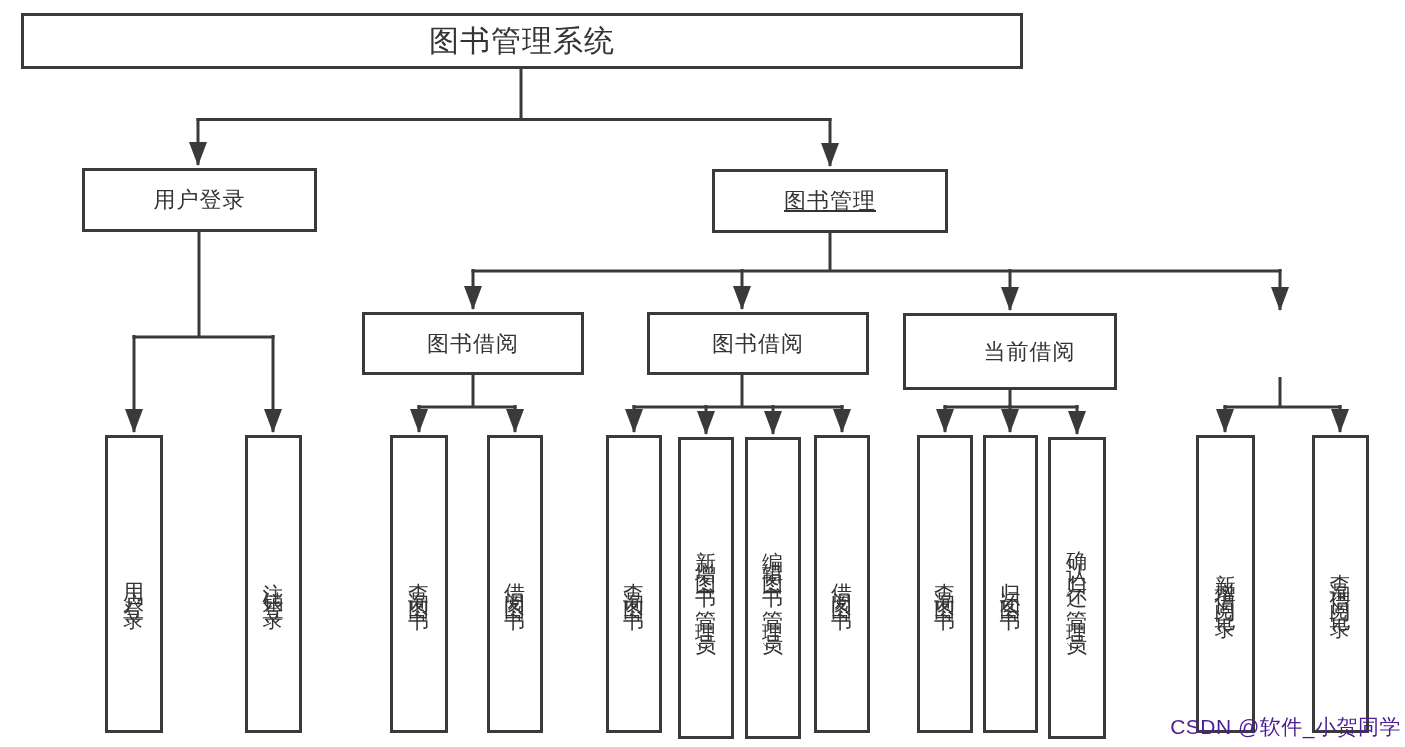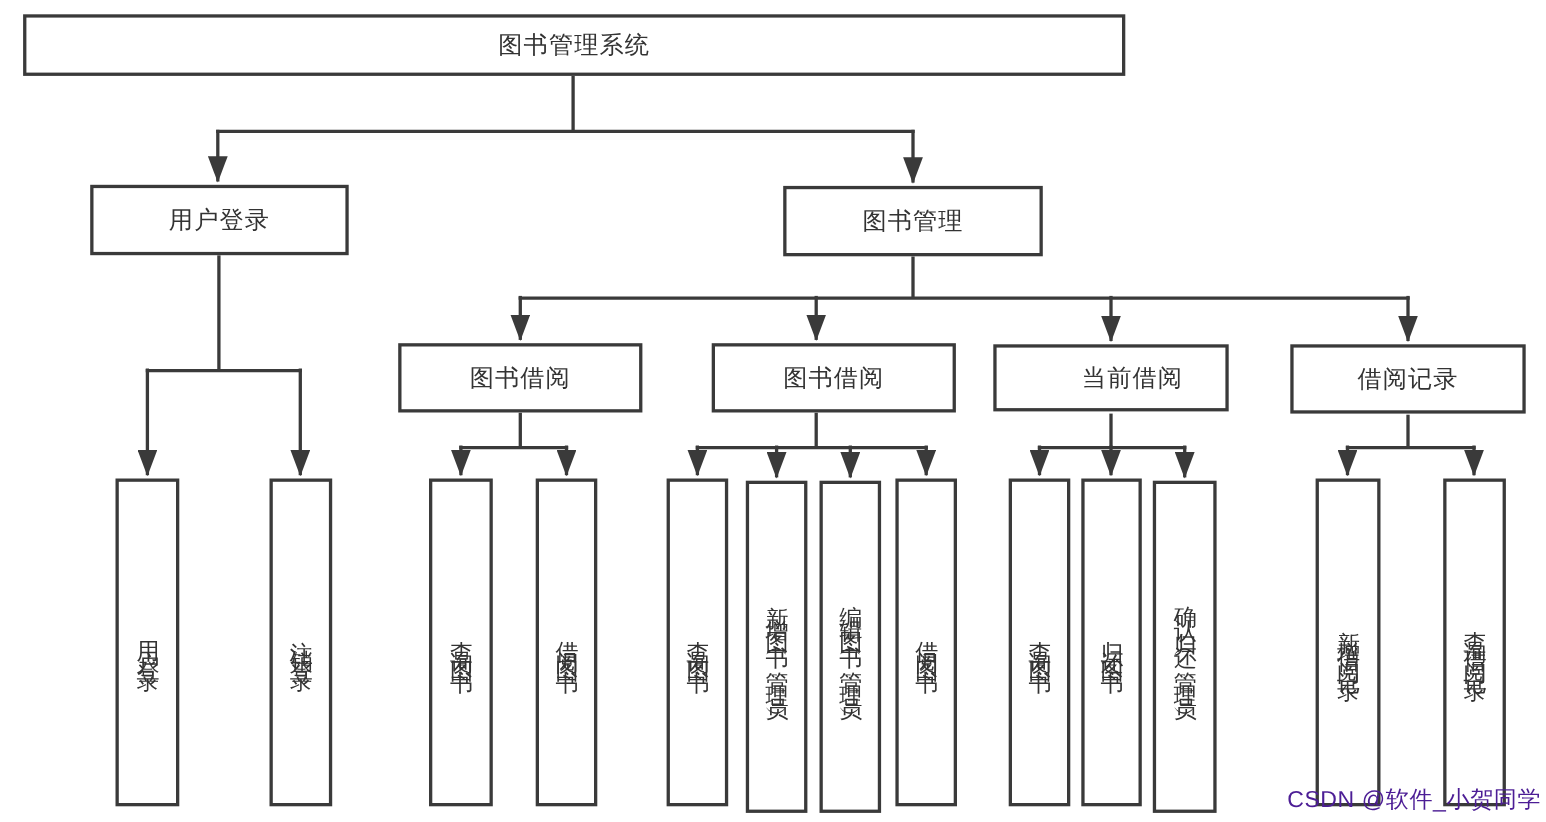--- a/index.html
+++ b/index.html
@@ -26,26 +26,26 @@
   .vbox{font-size:21px;letter-spacing:0;}
   .vbox span{
     writing-mode:vertical-rl;
     text-orientation:mixed;
     letter-spacing:9px;
     line-height:1;
   }
   .vbox.long span{letter-spacing:12px;}
 
   
-  #b-root{left:21px;top:13px;width:1002px;height:56px;font-size:22px;}
+  #b-root{left:21px;top:13px;width:1002px;height:56px;font-size:30px;}
   #b-user-login{left:82px;top:168px;width:235px;height:64px;}
-  #b-book-mgmt{left:712px;top:169px;width:236px;height:64px;}
+  #b-book-mgmt{left:712px;top:169px;width:236px;height:64px;text-decoration:underline;}
   #b-new-book-rec{left:362px;top:312px;width:222px;height:63px;}
   #b-book-borrow{left:631px;top:312px;width:222px;height:63px;margin-left:16px;}
-  #b-current-borrow{left:903px;top:313px;width:214px;height:61px;padding-left:39px;}
+  #b-current-borrow{left:903px;top:313px;width:214px;height:77px;padding-left:39px;}
   #b-borrow-records{left:1173px;top:313px;width:214px;height:63px;}
 
   #v-user-login{left:105px;top:435px;width:58px;height:298px;}
   #v-logout{left:245px;top:435px;width:57px;height:298px;}
   #v-query-books-1{left:390px;top:435px;width:58px;height:298px;}
   #v-borrow-books-1{left:487px;top:435px;width:56px;height:298px;}
   #v-query-books-2{left:606px;top:435px;width:56px;height:298px;}
   #v-add-books{left:678px;top:437px;width:56px;height:302px;}
   #v-edit-books{left:745px;top:437px;width:56px;height:302px;}
   #v-borrow-books-2{left:814px;top:435px;width:56px;height:298px;}
@@ -133,23 +133,20 @@
 
   <div class="box" id="b-new-book-rec">
     <span>图书借阅</span>
   </div>
   <div class="box" id="b-book-borrow">
     <span>图书借阅</span>
   </div>
   <div class="box" id="b-current-borrow">
     <span>当前借阅</span>
   </div>
-  <div class="box" id="b-borrow-records">
-    <span>借阅记录</span>
-  </div>
 
   <div class="box vbox" id="v-user-login">
     <span>用户登录</span>
   </div>
   <div class="box vbox" id="v-logout">
     <span>注销登录</span>
   </div>
 
   <div class="box vbox" id="v-query-books-1">
     <span>查询图书</span>

